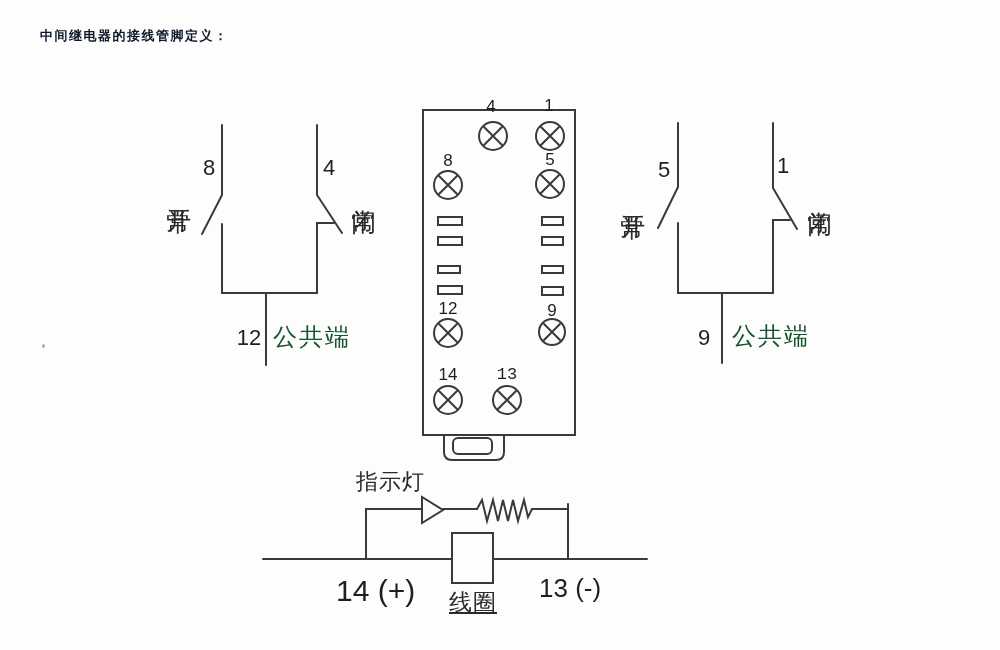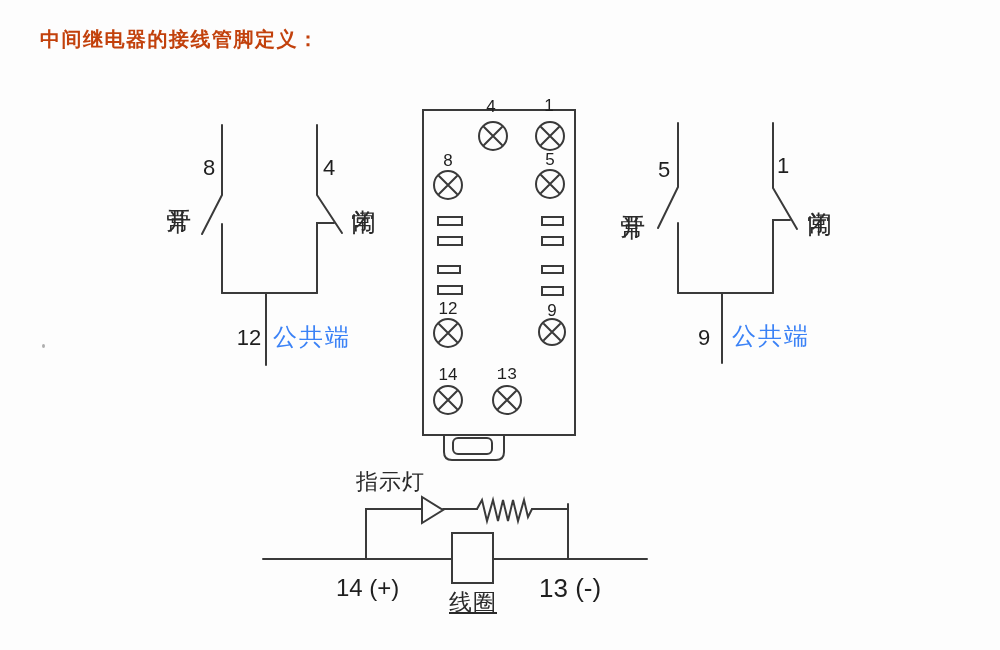--- a/index.html
+++ b/index.html
@@ -1,25 +1,25 @@
 <!DOCTYPE html>
 <html><head>
 <meta charset="utf-8">
 <style>
   html,body{margin:0;padding:0;}
   body{width:1000px;height:650px;background:#fdfdfd;position:relative;overflow:hidden;
        font-family:"Liberation Sans","DejaVu Sans",sans-serif;color:#1f1f1f;}
   .page{position:absolute;inset:0;}
   svg{position:absolute;left:0;top:0;}
   .lbl{position:absolute;white-space:pre;line-height:1.05;}
-  .title{font-size:20px;font-weight:600;letter-spacing:1.5px;color:#c2410c;}
+  .title{font-size:13px;font-weight:600;letter-spacing:1.5px;color:#0f172a;}
   .num{font-size:22px;transform:translateX(-50%);}
   .pin-num{font-size:17px;font-weight:500;transform:translateX(-50%);}
   .vert{writing-mode:vertical-rl;text-orientation:upright;font-size:25px;letter-spacing:1px;color:#2a2a2a;}
-  .cjk{font-size:24px;letter-spacing:2px;color:#3b82f6;}
+  .cjk{font-size:24px;letter-spacing:2px;color:#14532d;}
   .small-cjk{font-size:22px;letter-spacing:1px;color:#2a2a2a;}
   .speck{position:absolute;width:3px;height:4px;background:#9a9a9a;border-radius:50%;opacity:.8;}
 </style>
 </head>
 <body>
 
 <div class="page">
 
   <svg width="1000" height="650" viewBox="0 0 1000 650">
     <g stroke="#3a3a3a" stroke-width="2" fill="none" stroke-linecap="round">
@@ -128,17 +128,17 @@
   <div class="lbl pin-num" style="left:491px;top:98px;">4</div>
   <div class="lbl pin-num" style="left:549px;top:97px;">1</div>
   <div class="lbl pin-num" style="left:448px;top:152px;">8</div>
   <div class="lbl pin-num" style="left:550px;top:151px;">5</div>
   <div class="lbl pin-num" style="left:448px;top:300px;">12</div>
   <div class="lbl pin-num" style="left:552px;top:302px;">9</div>
   <div class="lbl pin-num" style="left:448px;top:366px;">14</div>
   <div class="lbl pin-num" style="left:507px;top:366px;font-family:Liberation Mono, monospace;">13</div>
 
   <div class="lbl small-cjk" style="left:356px;top:470px;">指示灯</div>
-  <div class="lbl" style="left:336px;top:575px;font-size:24px;">14 (+)</div>
+  <div class="lbl" style="left:336px;top:575px;font-size:30px;">14 (+)</div>
   <div class="lbl" style="left:539px;top:575px;font-size:26px;">13 (-)</div>
   <div class="lbl small-cjk" style="left:449px;top:590px;font-size:23px;text-decoration:underline;">线圈</div>
 
 </div>
 
 </body></html>

